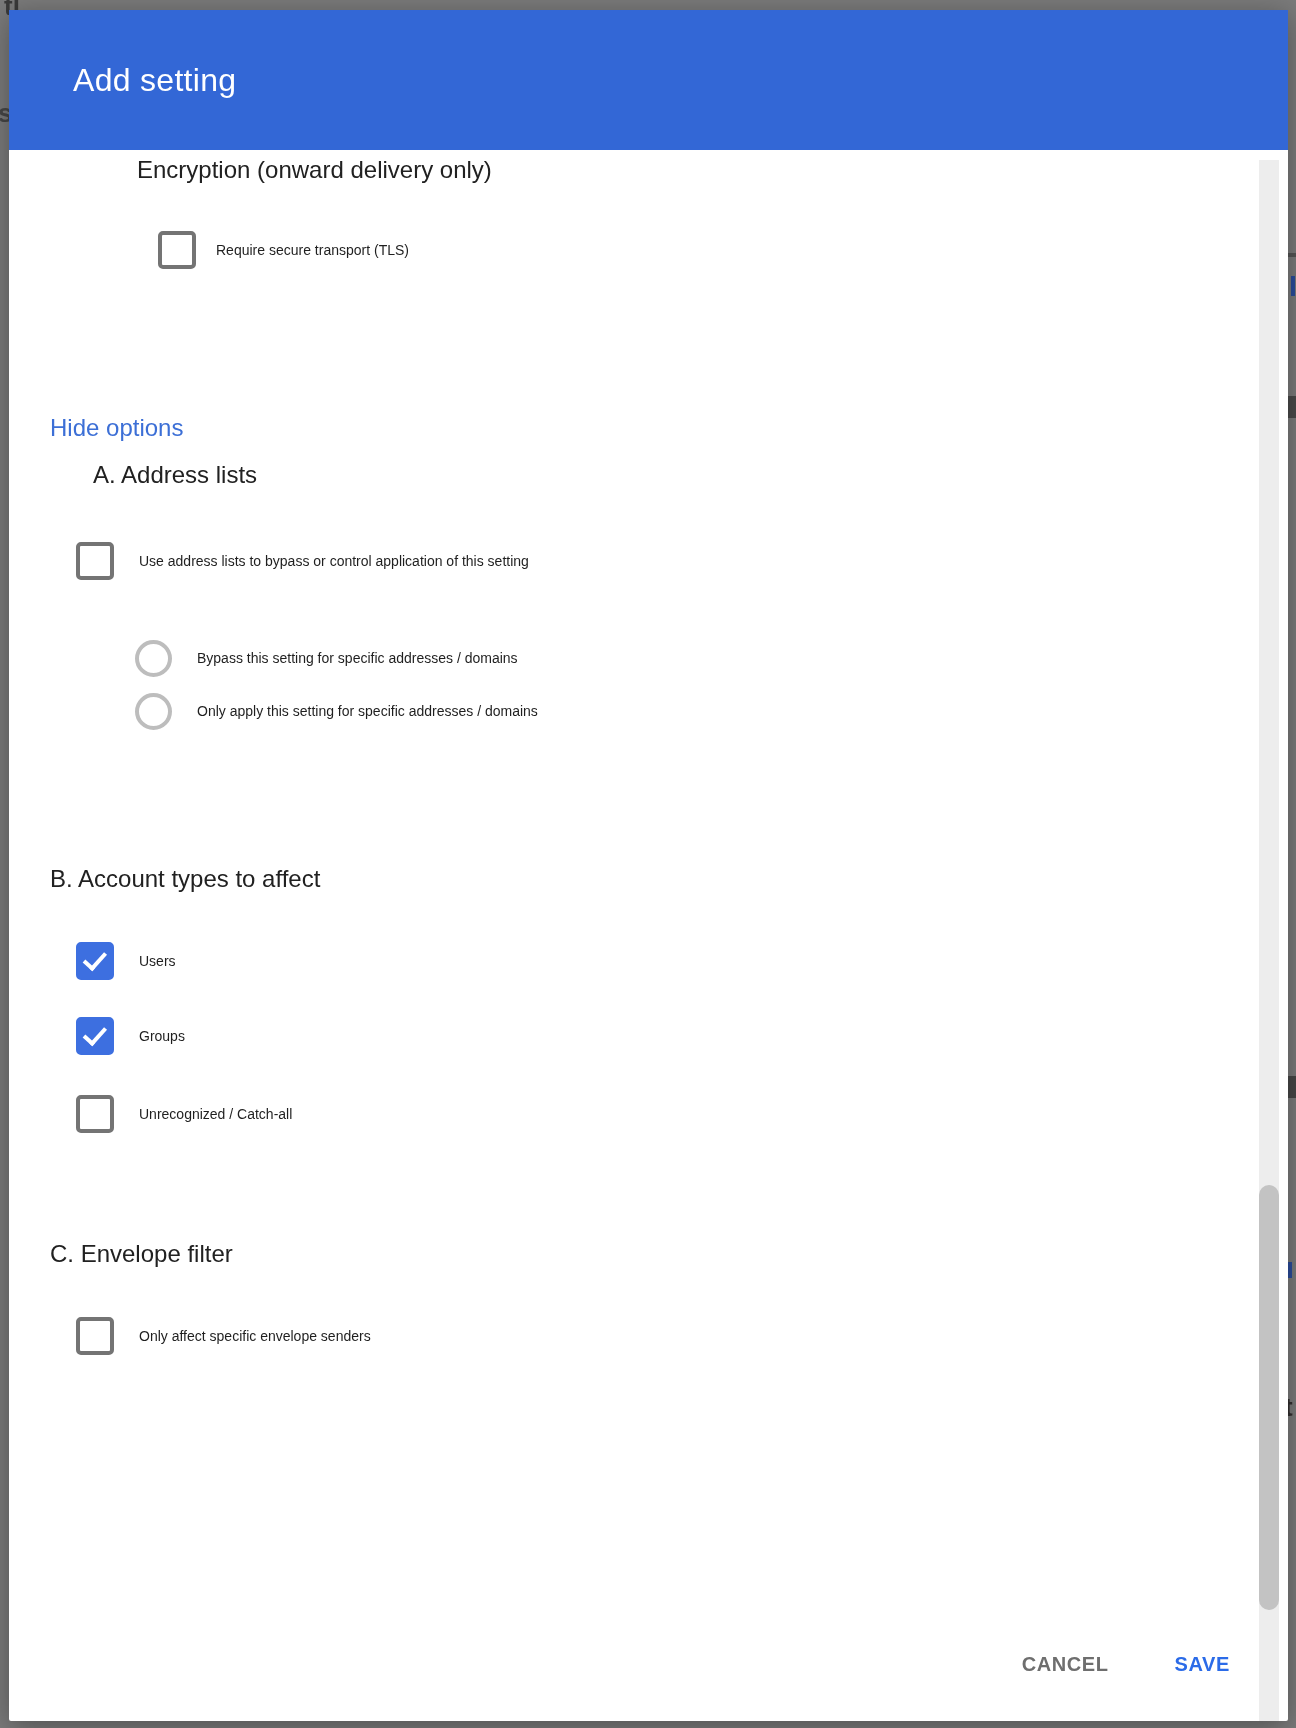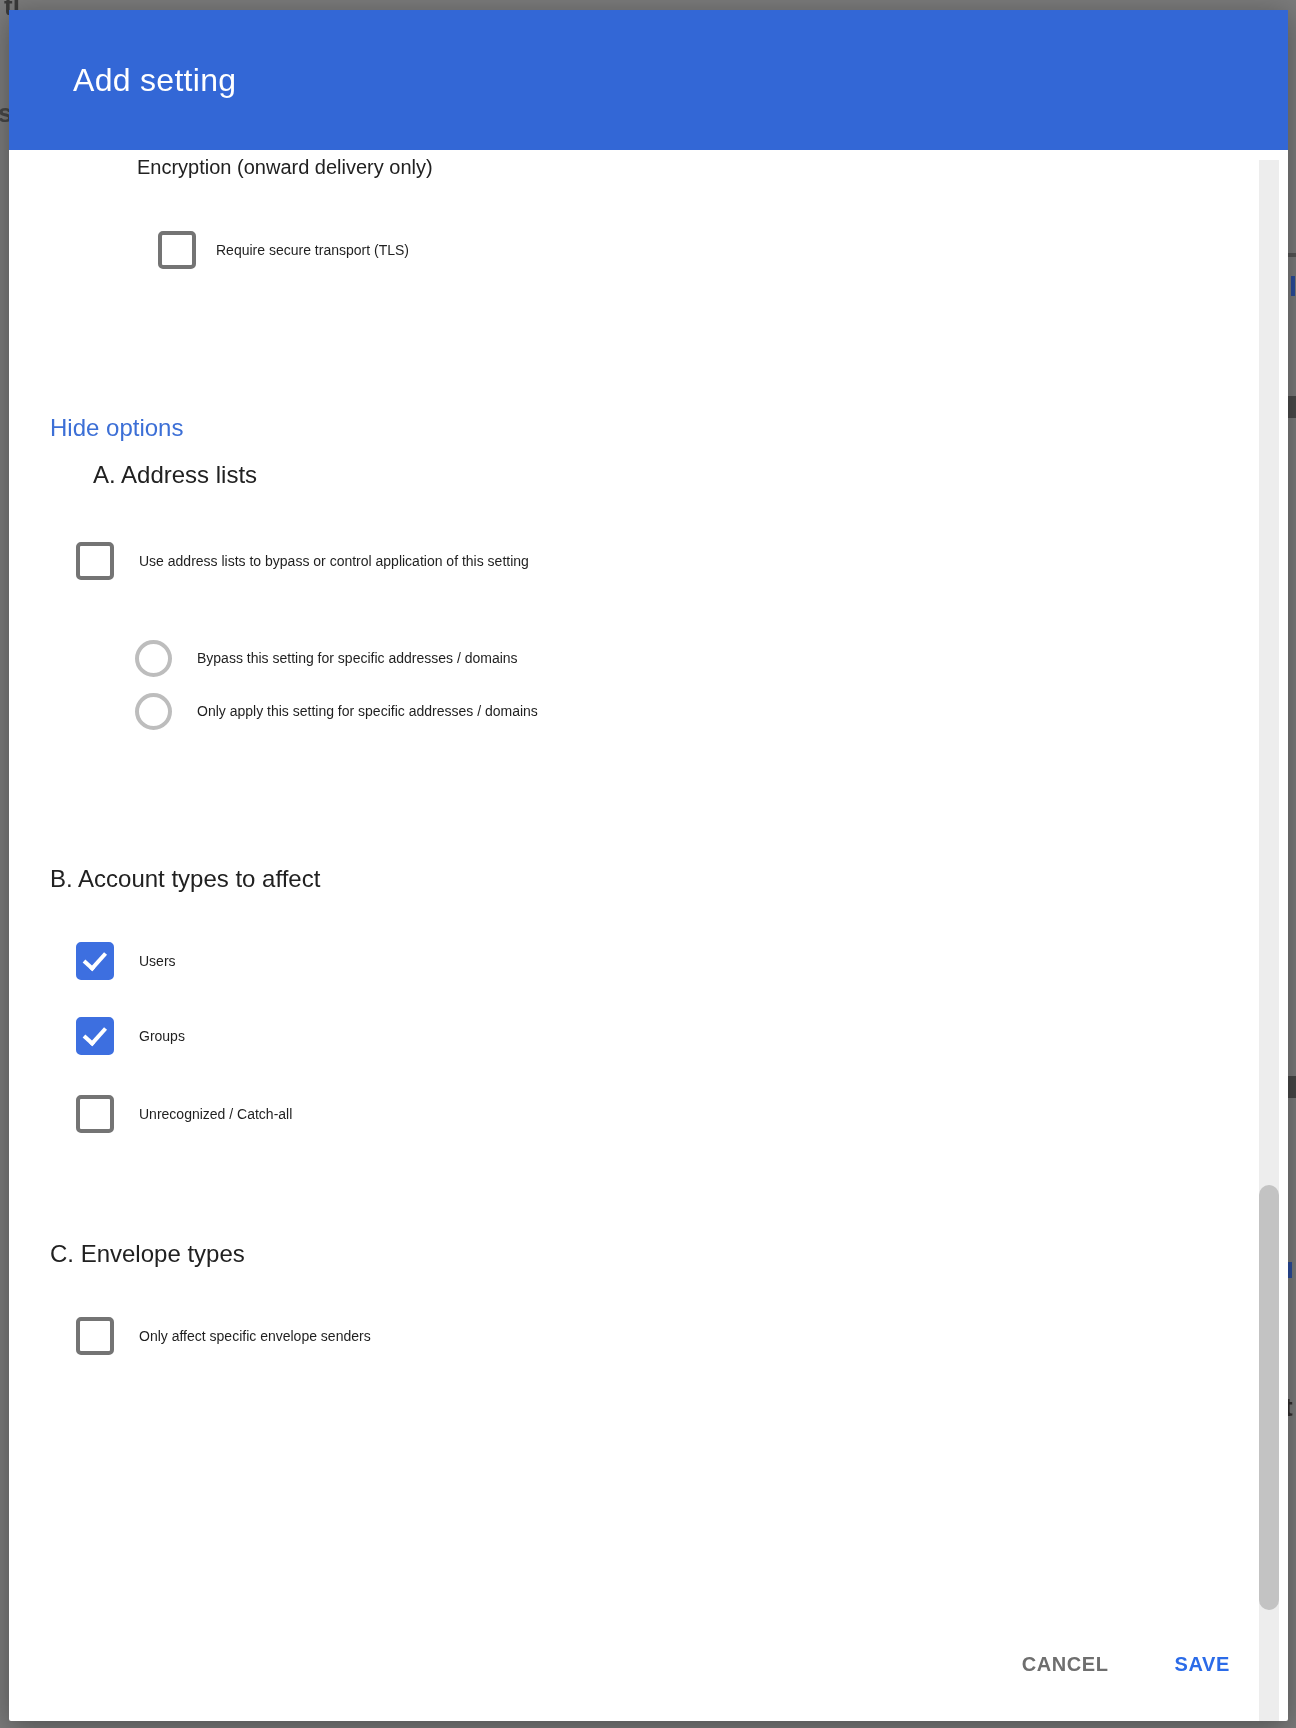--- a/index.html
+++ b/index.html
@@ -33,21 +33,21 @@
     position:absolute;left:0;top:0;right:0;height:140px;
     background:var(--header_blue,#3367d6);
     display:flex;align-items:center;
   }
   .dialog-title{
     color:#ffffff;font-size:32px;font-weight:400;margin-left:64px;letter-spacing:.3px;
   }
 
   .row{position:absolute;display:flex;align-items:center;}
   .label{font-size:14px;color:#1f1f1f;white-space:nowrap;}
-  .field-label{position:absolute;font-size:20px;color:#212121;}
+  .field-label{position:absolute;font-size:24px;color:#212121;}
 
   .section-heading{position:absolute;left:41px;font-size:24px;color:#212121;}
   .link{position:absolute;left:41px;font-size:24px;color:var(--link_blue,#3c6fd6);cursor:pointer;}
 
   .checkbox{
     width:30px;height:30px;flex:0 0 auto;
     border:4px solid #747474;border-radius:5px;background:#fff;
     display:flex;align-items:center;justify-content:center;
   }
   .checkbox.checked{
@@ -149,21 +149,21 @@
   <div class="row lvl1" style="left:0;top:1007px;height:38px;">
     <span class="checkbox checked"></span>
     <span class="label">Groups</span>
   </div>
 
   <div class="row lvl1" style="left:0;top:1085px;height:38px;">
     <span class="checkbox"></span>
     <span class="label">Unrecognized / Catch-all</span>
   </div>
 
-  <span class="section-heading" style="top:1230px;">C. Envelope types</span>
+  <span class="section-heading" style="top:1230px;">C. Envelope filter</span>
 
   <div class="row lvl1" style="left:0;top:1307px;height:38px;">
     <span class="checkbox"></span>
     <span class="label">Only affect specific envelope senders</span>
   </div>
 
 
   <div class="scroll-track"></div>
   <div class="scroll-thumb"></div>
 

